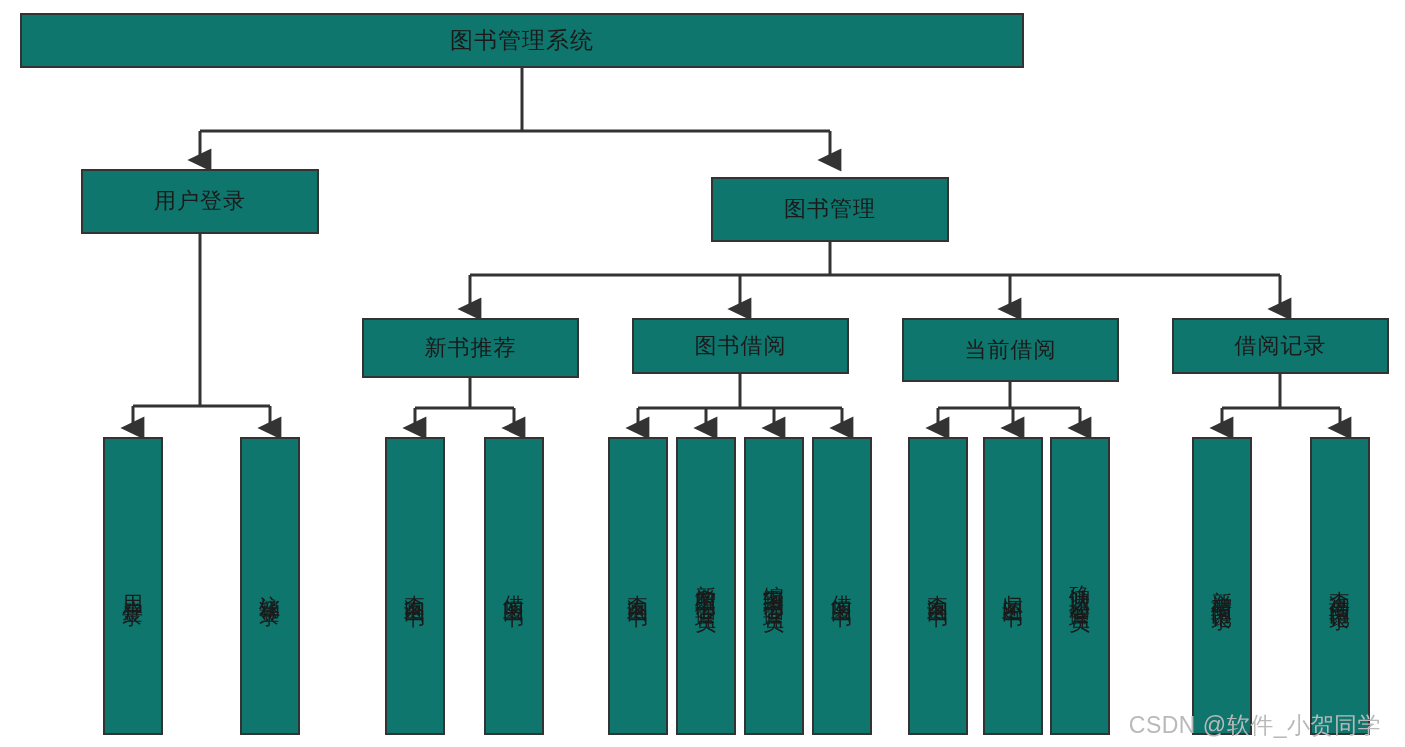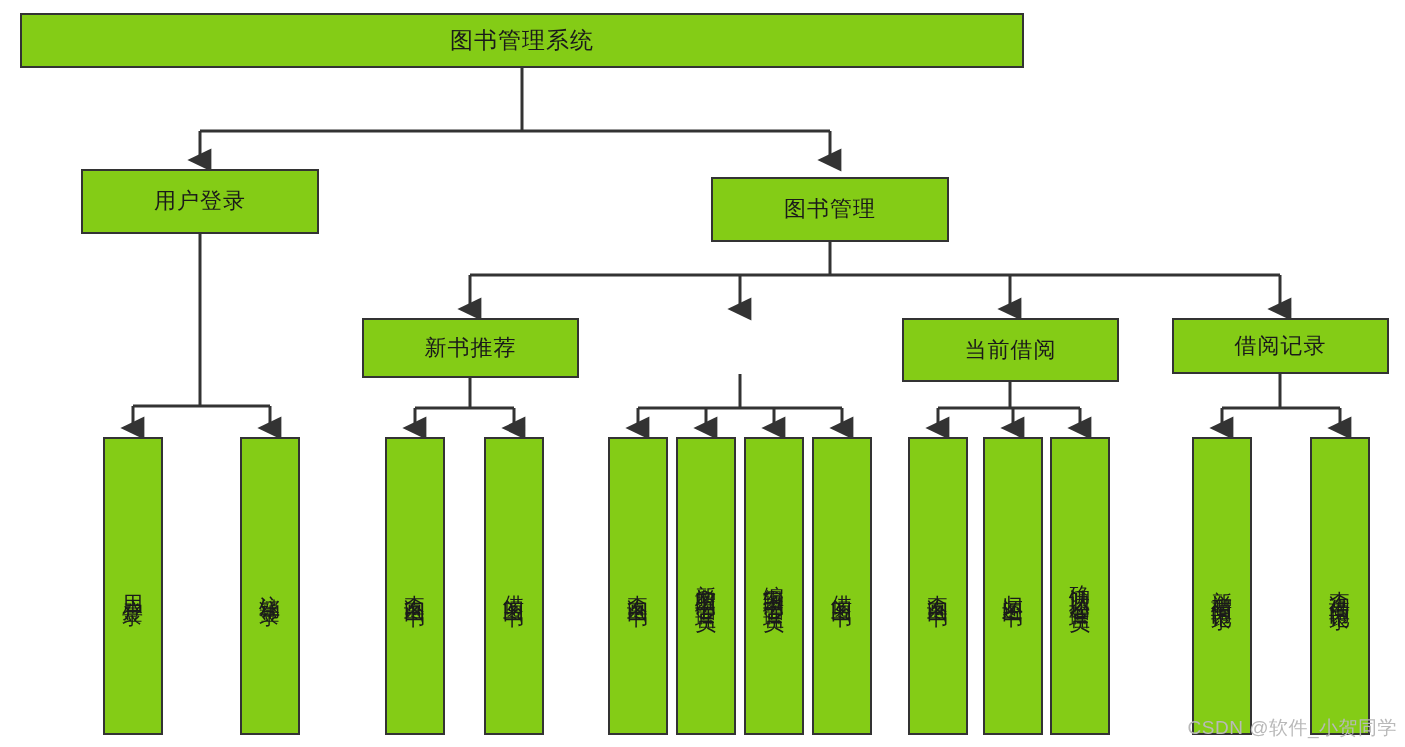--- a/index.html
+++ b/index.html
@@ -22,21 +22,21 @@
     position: absolute;
     left: 0;
     top: 0;
     width: 1405px;
     height: 747px;
     pointer-events: none;
   }
   .node {
     position: absolute;
     box-sizing: border-box;
-    background: #84cc16;
+    background: #0f766e;
     border: 2px solid #333333;
     display: flex;
     align-items: center;
     justify-content: center;
     color: #1a1a1a;
   }
   .node.horiz {
     font-size: 22px;
     letter-spacing: 1px;
     line-height: 1.1;
@@ -53,23 +53,23 @@
   .vtext {
     writing-mode: vertical-rl;
     text-orientation: upright;
     letter-spacing: 4px;
     line-height: 1.0;
     white-space: nowrap;
     display: block;
   }
   #watermark {
     position: absolute;
-    right: 8px;
+    right: 24px;
     bottom: 6px;
-    font-size: 19px;
+    font-size: 23px;
     color: #b9b9b9;
     letter-spacing: 0.5px;
     white-space: nowrap;
     user-select: none;
   }
 </style>
 </head>
 <body>
 
 <div id="diagram-root">
@@ -135,20 +135,23 @@
   <div class="node horiz" style="left:81px; top:169px; width:238px; height:65px;">
     <span>用户登录</span>
   </div>
   <div class="node horiz" style="left:711px; top:169px; width:238px; height:65px;margin-top:8px;">
     <span>图书管理</span>
   </div>
 
   <div class="node horiz" style="left:362px; top:318px; width:217px; height:60px;">
     <span>新书推荐</span>
   </div>
+  <div class="node horiz" style="left:632px; top:318px; width:217px; height:56px;">
+    <span>图书借阅</span>
+  </div>
   <div class="node horiz" style="left:902px; top:318px; width:217px; height:64px;">
     <span>当前借阅</span>
   </div>
   <div class="node horiz" style="left:1172px; top:318px; width:217px; height:56px;">
     <span>借阅记录</span>
   </div>
 
   <div class="node leaf" style="left:103px; top:437px; width:60px; height:298px;">
     <span class="vtext">用户登录</span>
   </div>

